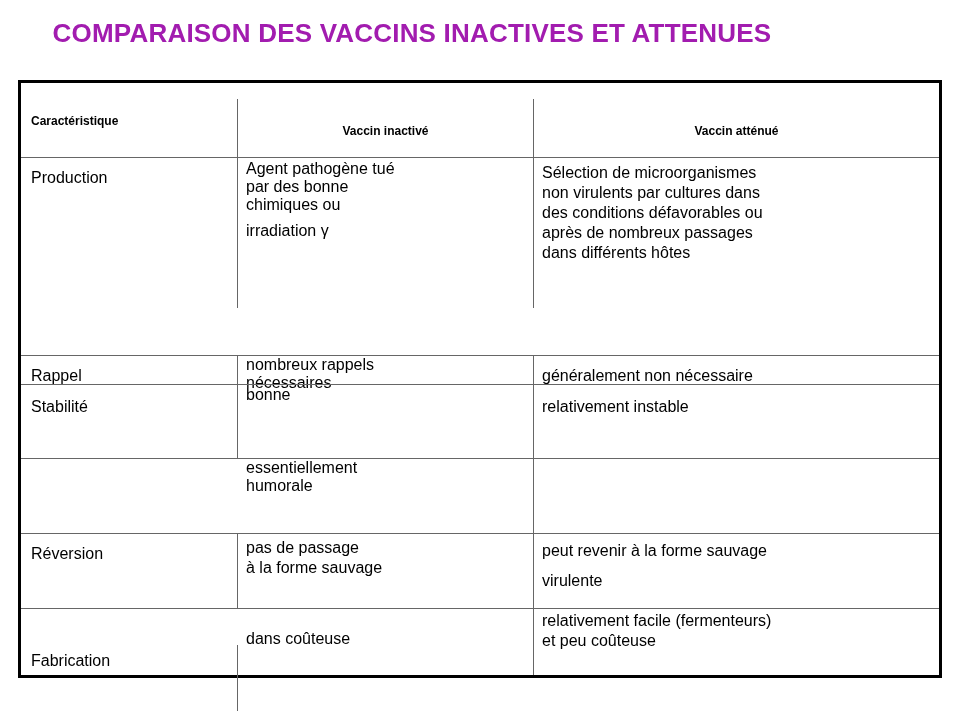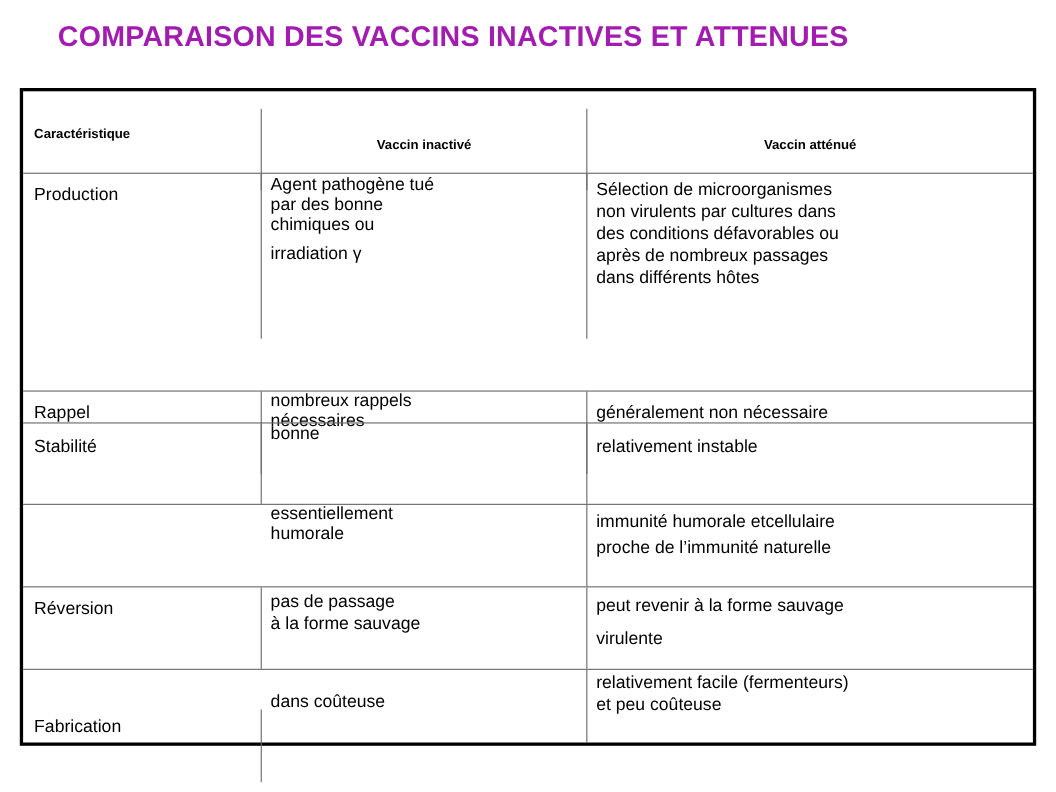--- a/index.html
+++ b/index.html
@@ -65,24 +65,20 @@
     <div class="cell c3" style="padding-top:12px;">
       <span class="line">relativement instable</span>
     </div>
   </div>
 
   <div class="row" style="top:375px;height:75px;">
     <div class="cell c2" style="padding-top:0px;line-height:18px;">
       <span class="line">essentiellement</span>
       <span class="line">humorale</span>
     </div>
-    <div class="cell c3" style="padding-top:4px;line-height:24px;">
-      <span class="line">immunité humorale etcellulaire</span>
-      <span class="line">proche de l’immunité naturelle</span>
-    </div>
   </div>
 
   <div class="row" style="top:450px;height:75px;">
     <div class="cell c1" style="padding-top:10px;">Réversion</div>
     <div class="cell c2" style="padding-top:4px;line-height:20px;">
       <span class="line">pas de passage</span>
       <span class="line">à la forme sauvage</span>
     </div>
     <div class="cell c3" style="padding-top:2px;line-height:30px;">
       <span class="line">peut revenir à la forme sauvage</span>

